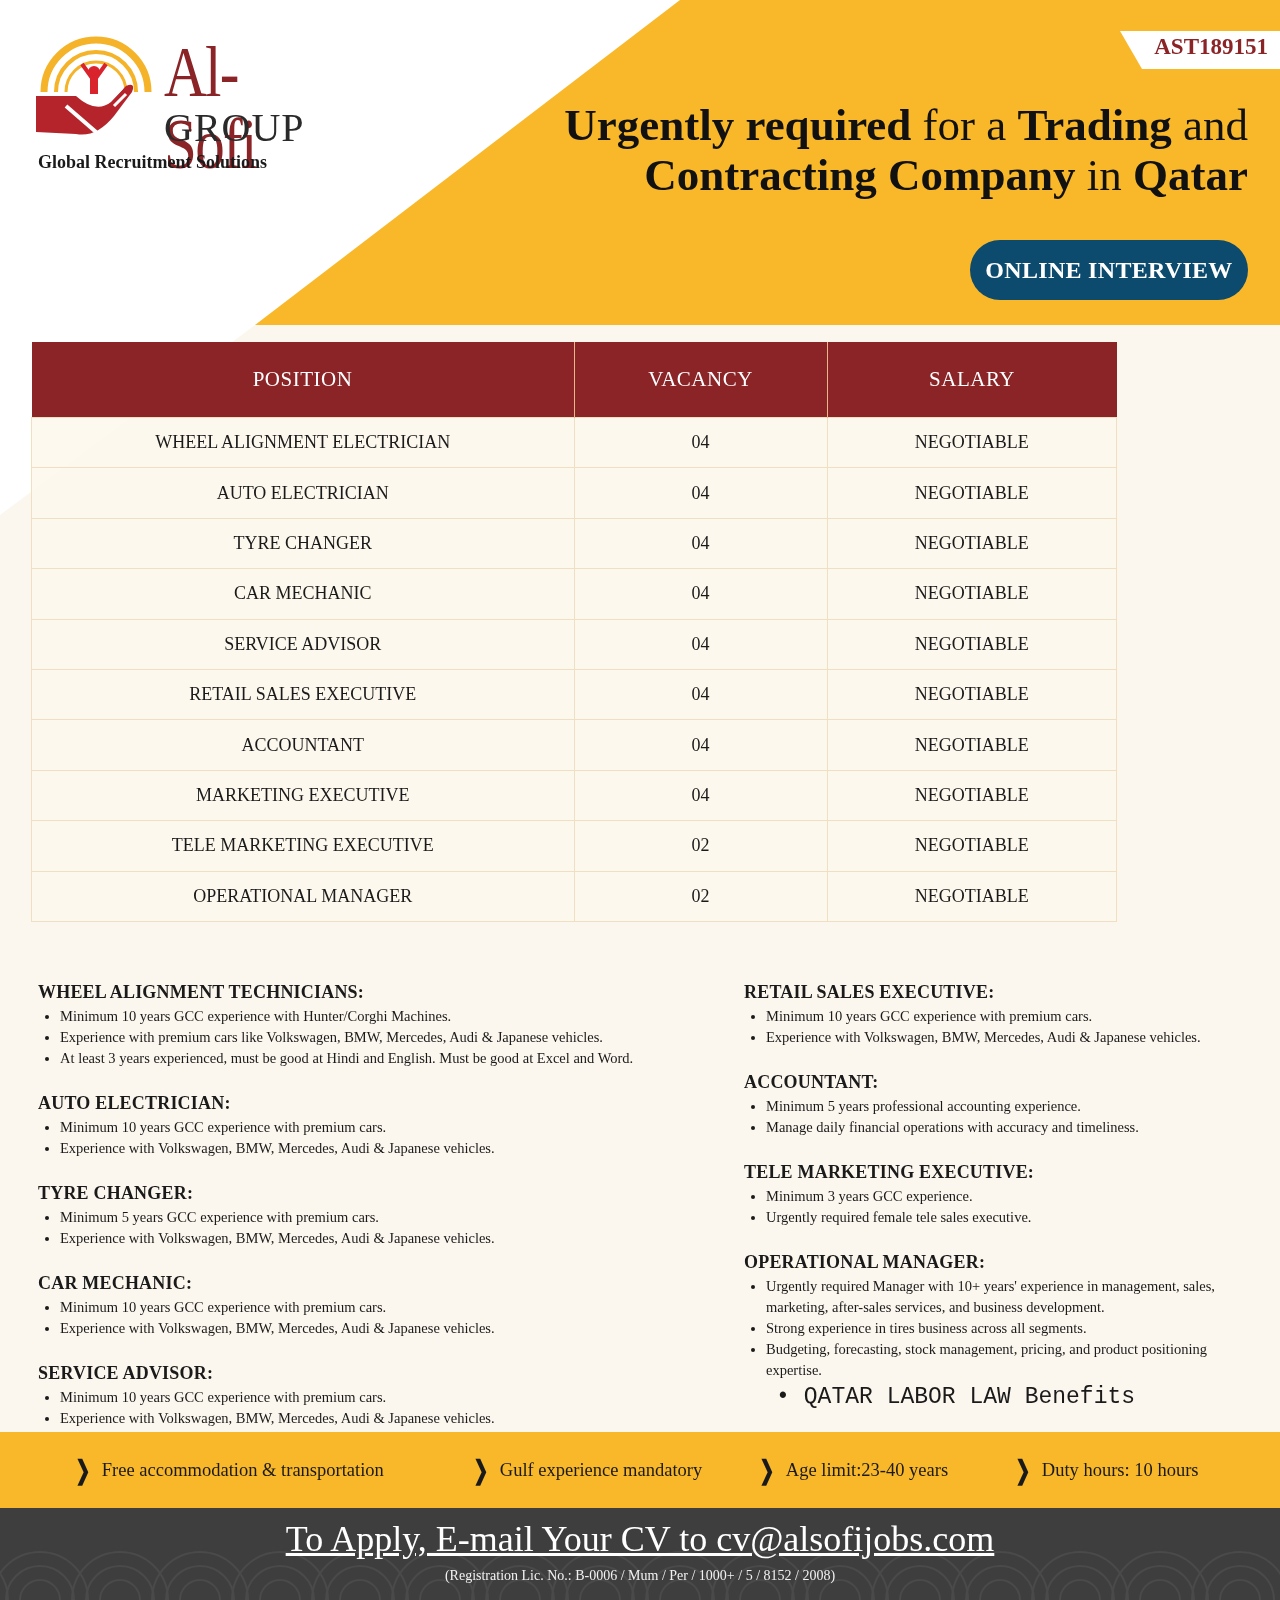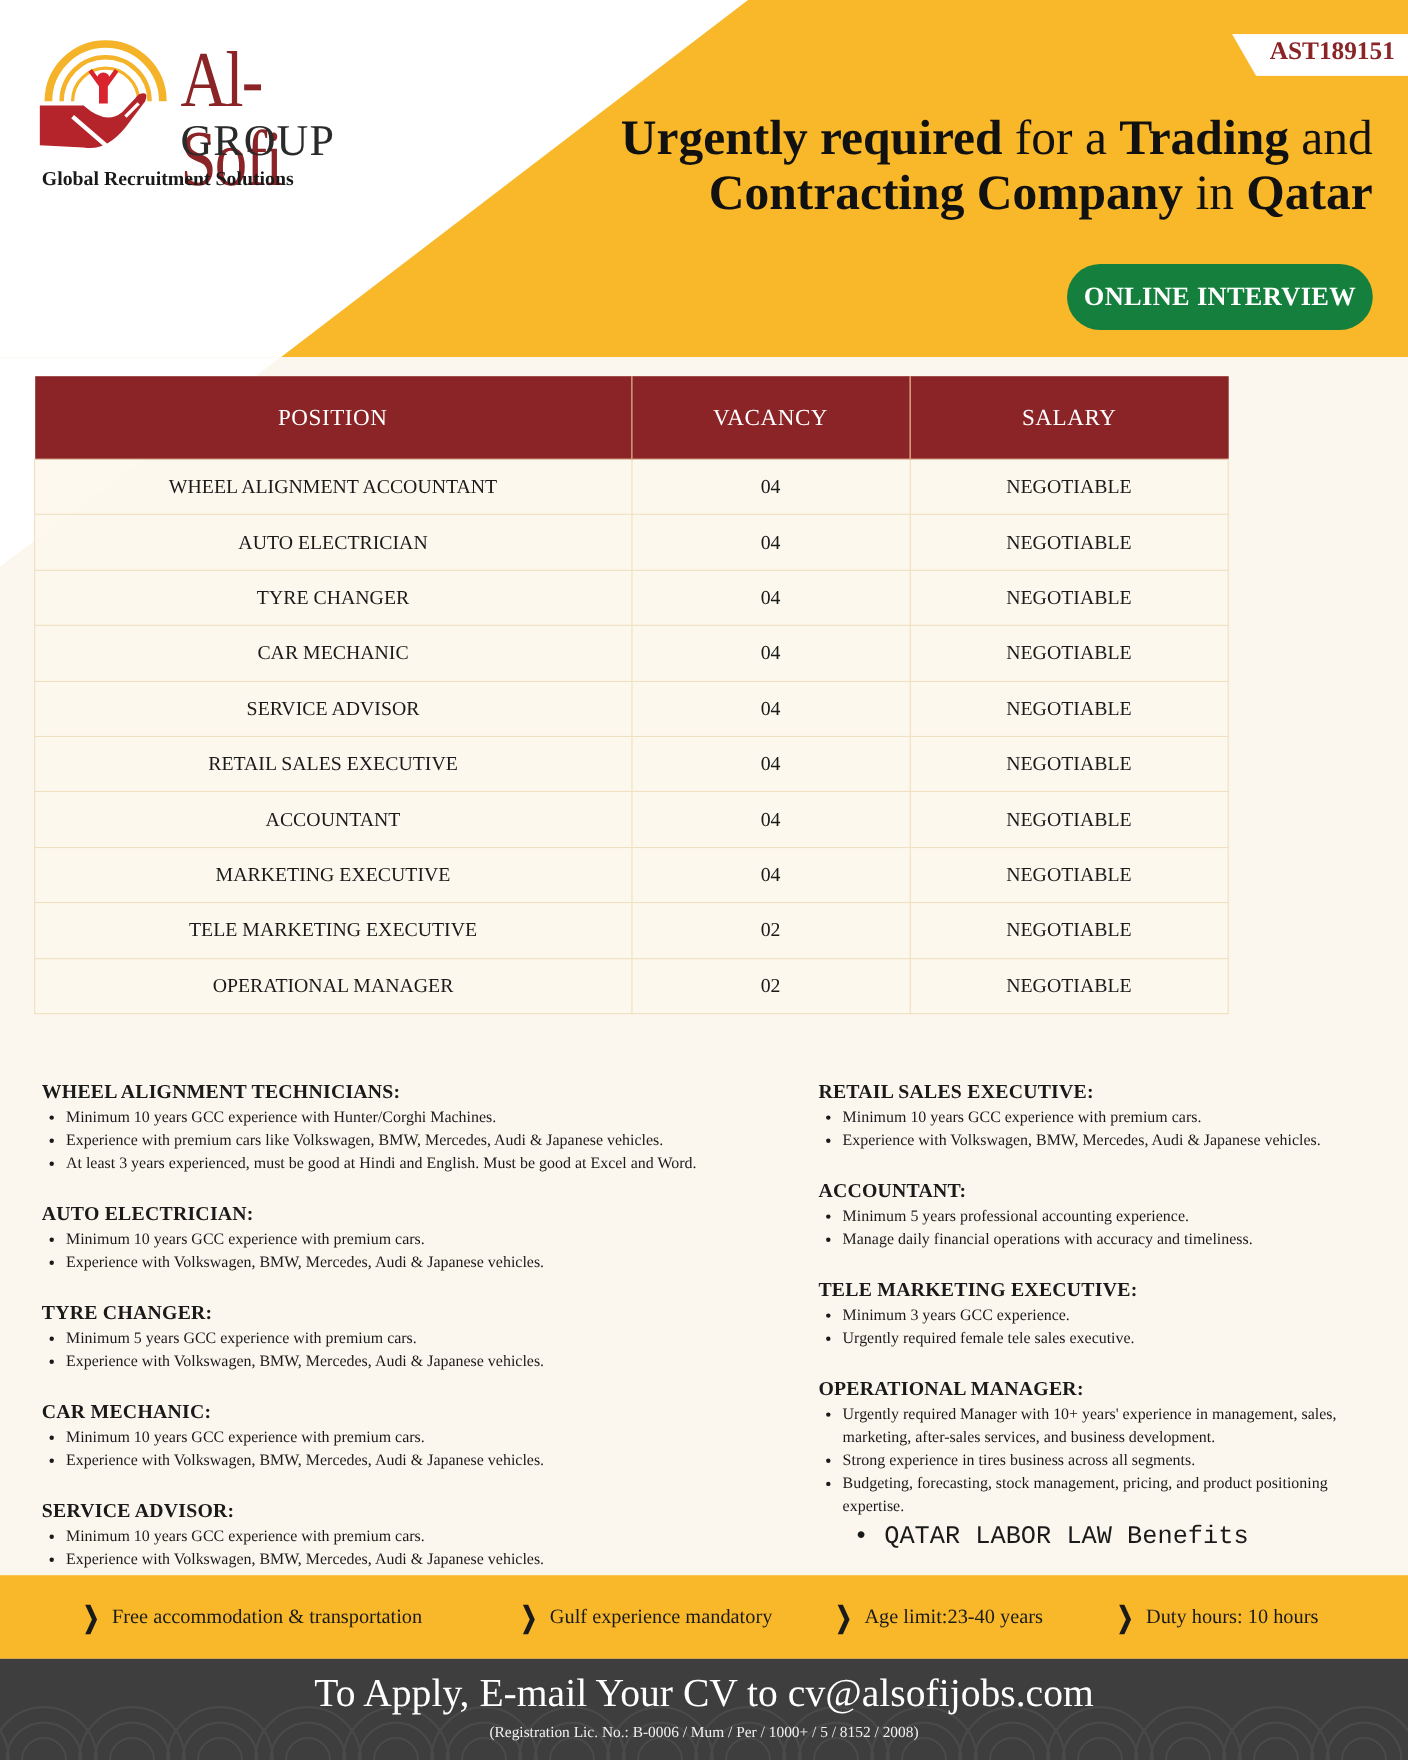--- a/index.html
+++ b/index.html
@@ -56,21 +56,21 @@
   
   .headline {
     position: absolute; right: 32px; top: 100px; width: 720px; text-align: right;
     font-size: 45px; line-height: 50px; color: #111;
     font-family: "Liberation Serif", serif;
   }
   .headline b { font-weight: bold; }
   .headline span { font-weight: normal; }
   .interview-btn {
     position: absolute; left: 970px; top: 240px; width: 278px; height: 60px;
-    background: #15803d; border-radius: 30px; color: #fff;
+    background: #0c4a6e; border-radius: 30px; color: #fff;
     display: flex; align-items: center; justify-content: center;
     font-size: 24px; font-weight: bold; font-family: "Liberation Serif", serif;
     letter-spacing: 0.3px;
   }
   
   .jobs-table {
     position: absolute; left: 31px; top: 342px; width: 1086px; border-collapse: collapse;
     font-family: "Liberation Serif", serif;
   }
   .jobs-table th {
@@ -108,21 +108,21 @@
   }
   .perk .chev { font-size: 26px; font-weight: bold; margin-right: 8px; transform: scaleX(0.7); display: inline-block; }
   
   .footer {
     position: absolute; left: 0; top: 1508px; width: 1280px; height: 92px; background: #3e3e3e;
     overflow: hidden;
   }
   .footer-pattern { position: absolute; left: 0; top: 0; }
   .apply-text {
     position: absolute; left: 0; top: 10px; width: 1280px; text-align: center;
-    color: #fff; font-size: 36px; font-family: "Liberation Serif", serif;
+    color: #fff; font-size: 36px; font-family: "Liberation Serif", serif; text-decoration: underline;
   }
   .reg-text {
     position: absolute; left: 0; top: 60px; width: 1280px; text-align: center;
     color: #f2f2f2; font-size: 14px; font-family: "Liberation Serif", serif;
   }
 </style>
 </head>
 <body>
 
 <div class="top-white"></div>
@@ -159,21 +159,21 @@
 <table class="jobs-table">
   <thead>
     <tr>
       <th class="col-pos">POSITION</th>
       <th class="col-vac">VACANCY</th>
       <th>SALARY</th>
     </tr>
   </thead>
   <tbody id="jobs-body">
       <tr>
-        <td>WHEEL ALIGNMENT ACCOUNTANT</td>
+        <td>WHEEL ALIGNMENT ELECTRICIAN</td>
         <td>04</td>
         <td>NEGOTIABLE</td>
       </tr>
       <tr>
         <td>AUTO ELECTRICIAN</td>
         <td>04</td>
         <td>NEGOTIABLE</td>
       </tr>
       <tr>
         <td>TYRE CHANGER</td>

